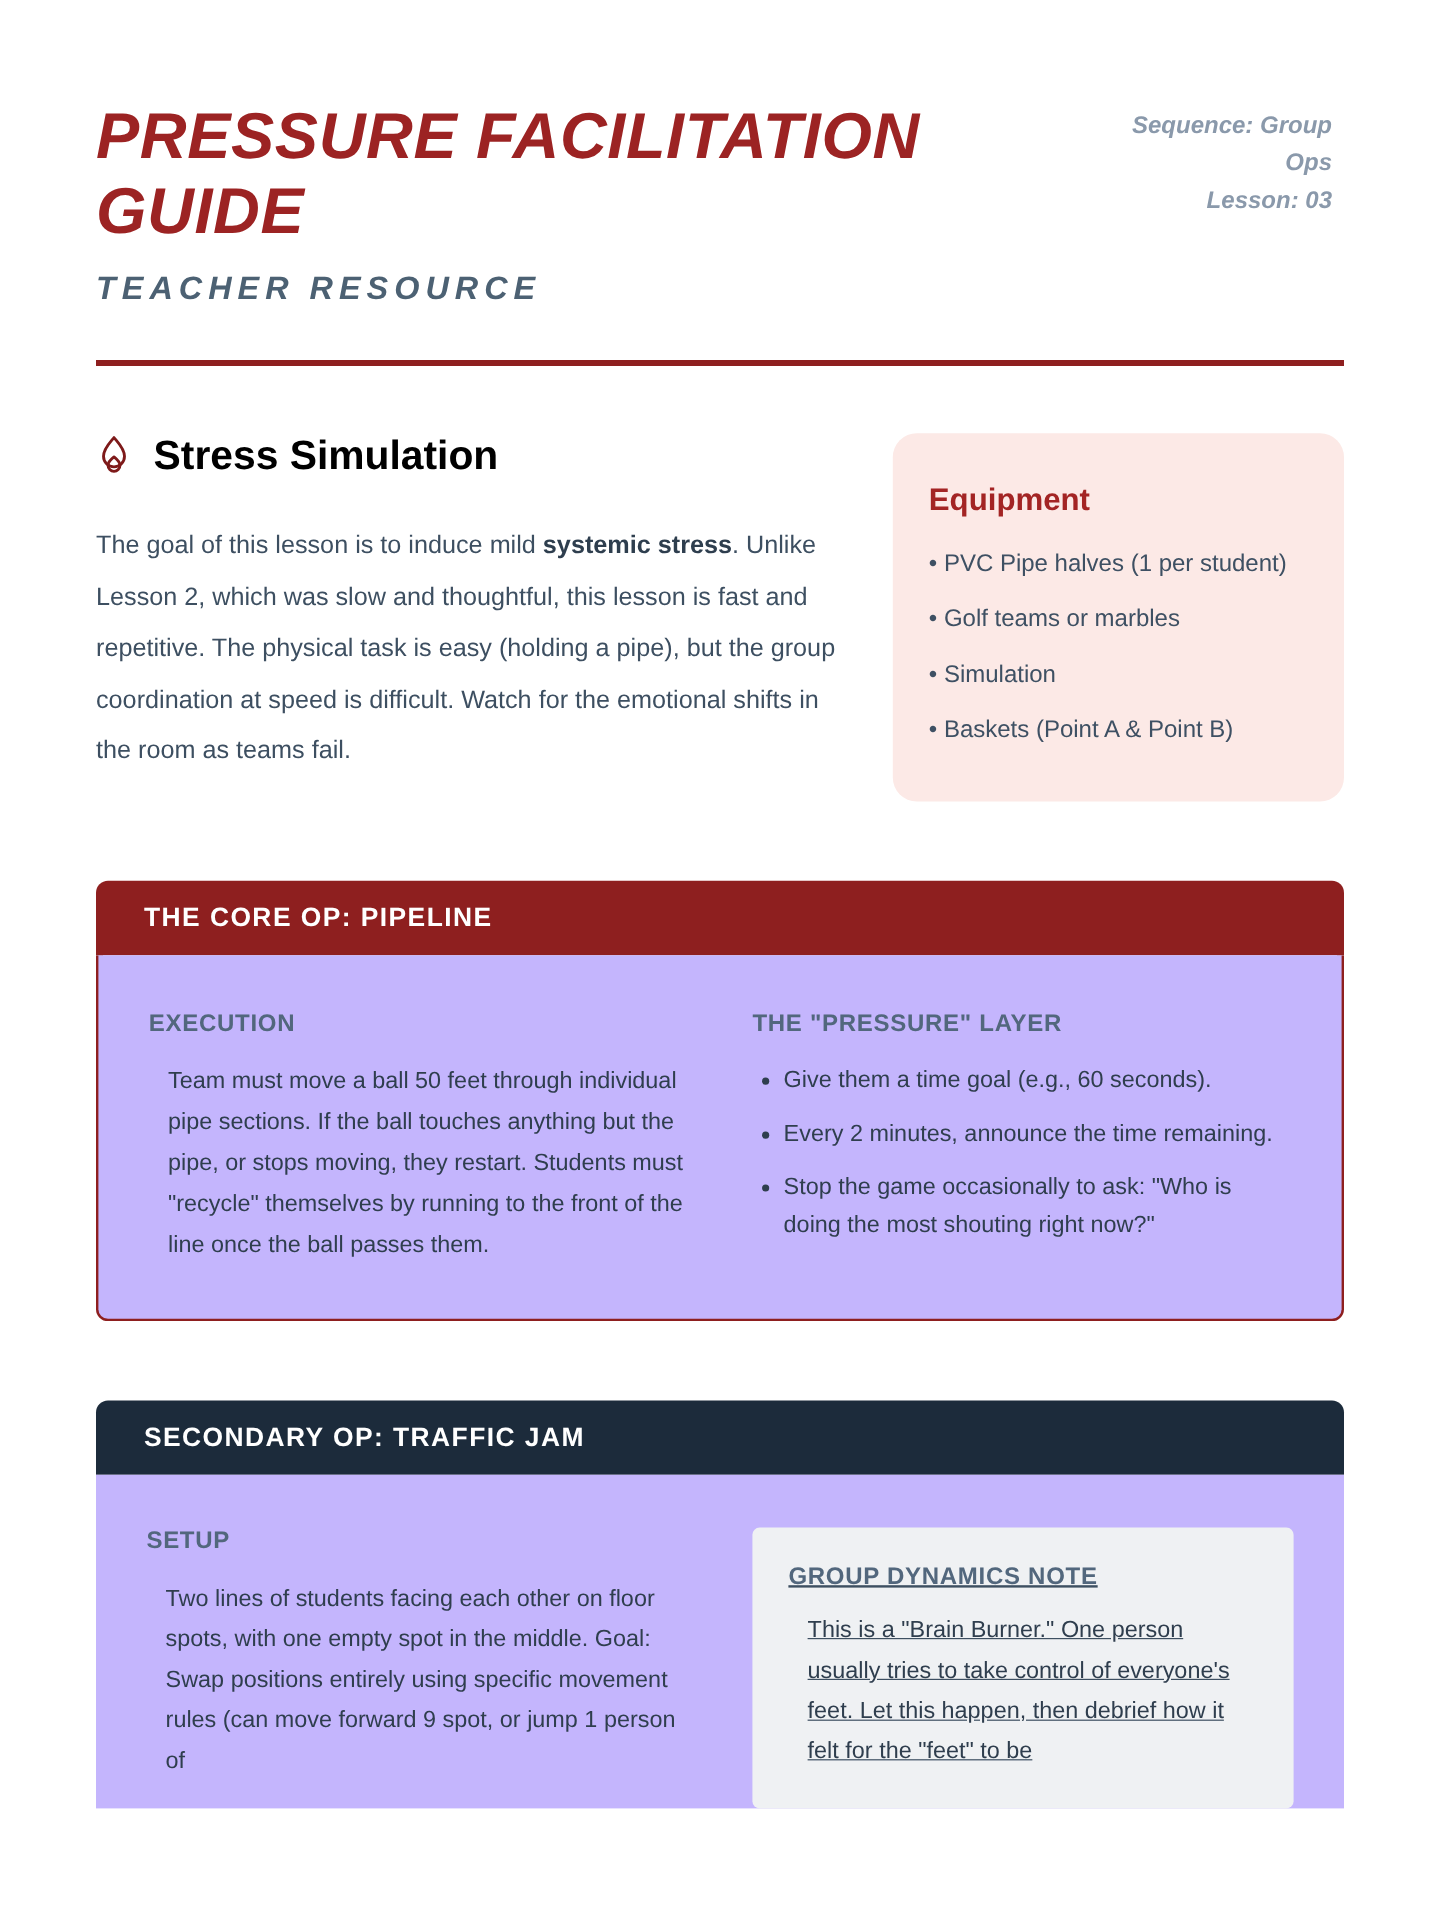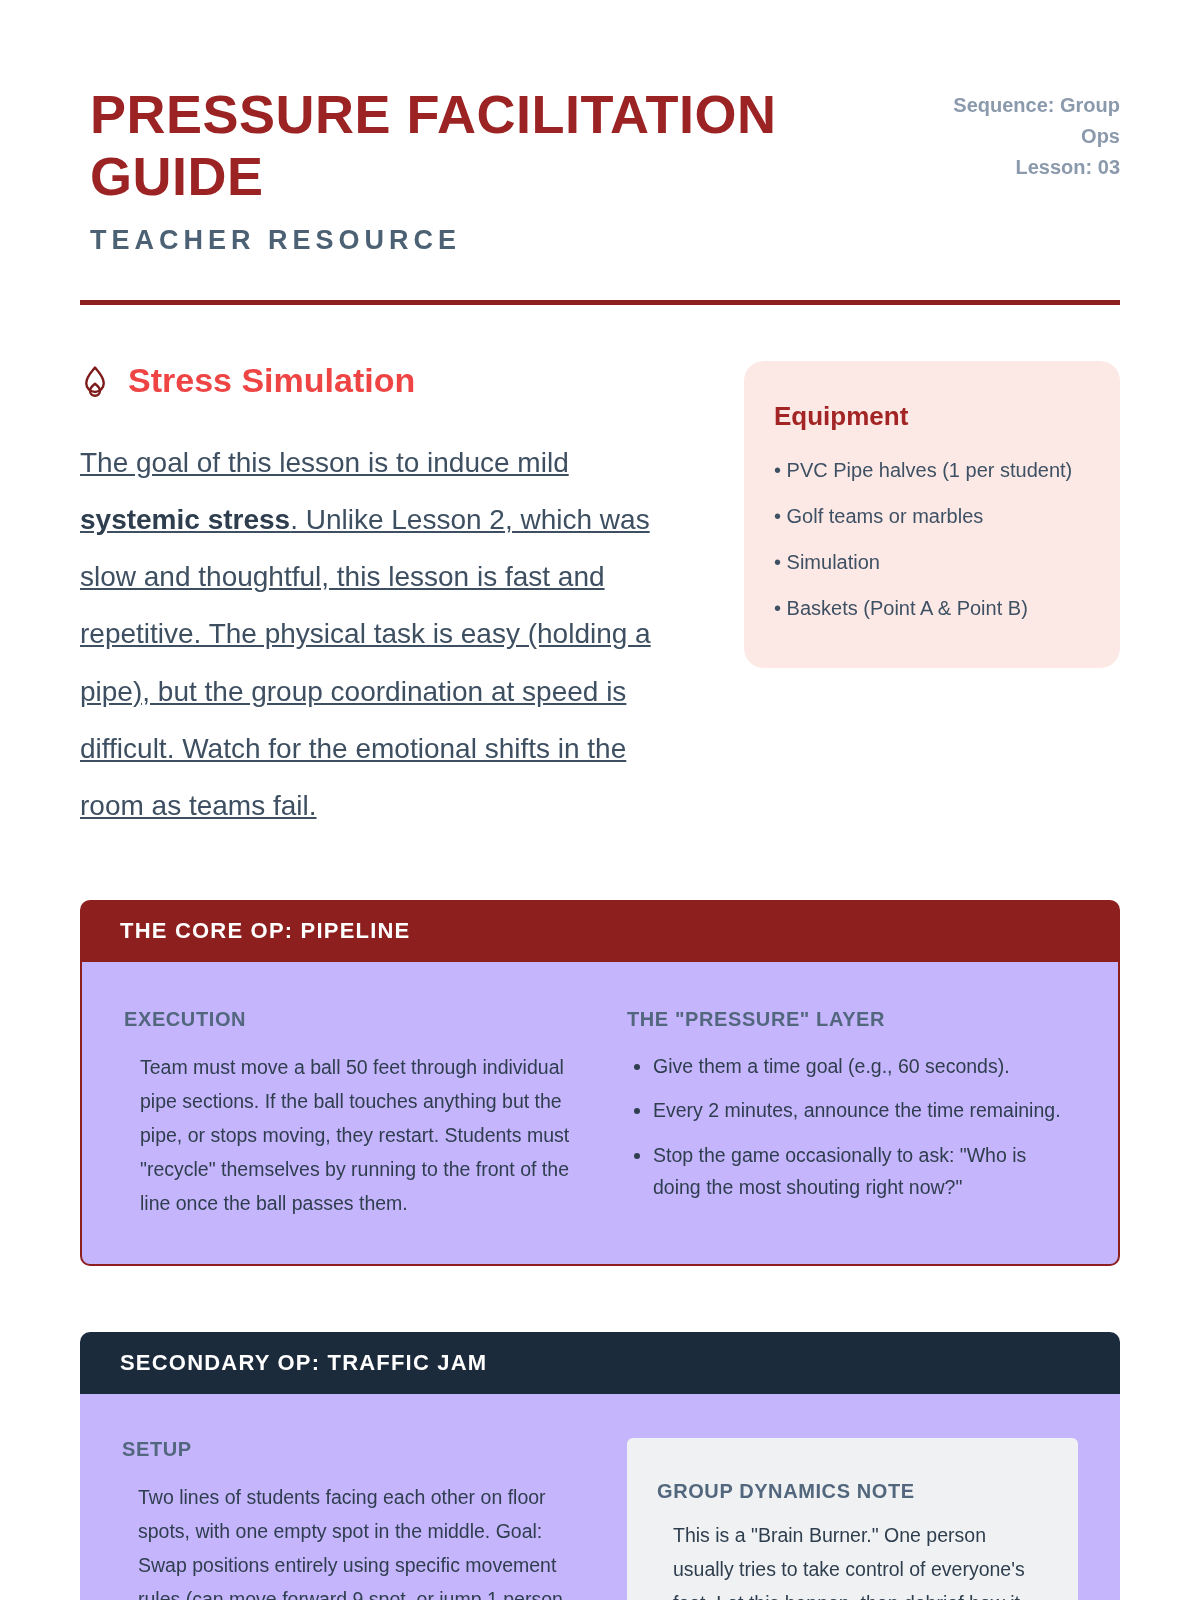--- a/index.html
+++ b/index.html
@@ -6,44 +6,44 @@
   html, body { width:1200px; }
   body {
     width:1200px; height:1600px; overflow:hidden;
     background:#ffffff;
     font-family:"Liberation Sans", sans-serif;
     color:#3D4F61;
     padding:84px 80px 0 80px;
   }
 
   
-  .header-row { display:flex; justify-content:flex-end; align-items:flex-start; }
+  .header-row { display:flex; justify-content:flex-start; align-items:flex-start;font-style:italic; }
   .title {
     font-size:54px; font-weight:900; color:#9C2323;
     line-height:1.14; letter-spacing:0.5px; max-width:830px;
   }
   .subtitle {
     margin-top:18px; font-size:27px; font-weight:700;
     color:#4C6173; letter-spacing:5px;
   }
   .meta {
     text-align:right; font-size:20px; font-weight:700;
     color:#8A99AB; line-height:1.55; width:200px; padding-top:6px;
   }
   .rule { height:5px; background:#8E1F1F; margin-top:44px; }
 
   
   .intro { display:flex; margin-top:56px; gap:48px; }
   .intro-left { flex:1; }
   .intro-heading {
-    display:flex; align-items:flex-end; gap:18px;
-    color:#ef4444; font-size:34px; font-weight:700;
+    display:flex; align-items:flex-start; gap:18px;
+    color:#000000; font-size:34px; font-weight:700;
   }
   .flame { width:30px; height:36px; flex:0 0 auto; }
-  .intro-para { margin-top:34px; font-size:28px; line-height:2.04; color:#3D4F61; max-width:665px;text-decoration:underline; }
+  .intro-para { margin-top:34px; font-size:21px; line-height:2.04; color:#3D4F61; max-width:665px; }
   .intro-para strong { color:#2E3E4E; font-weight:700; }
 
   .equipment {
     width:376px; background:#FCE9E6; border-radius:20px;
     padding:40px 30px 30px 30px; align-self:flex-start;
   }
   .equipment h2 { color:#A32424; font-size:26px; font-weight:800; margin-bottom:22px; }
   .equipment ul { list-style:none; }
   .equipment li { font-size:20px; line-height:1.6; color:#3E5063; margin-bottom:14px; }
   .equipment li::before { content:"• "; }
@@ -71,21 +71,21 @@
     color:#52677D; font-size:20px; font-weight:700;
     letter-spacing:0.6px; margin-bottom:20px;
   }
   .col-body { font-size:19.5px; line-height:1.74; color:#2F3E4E;margin-left:16px; }
 
   .bullets { list-style:disc; padding-left:26px; }
   .bullets li {
     font-size:19.5px; line-height:1.62; color:#2F3E4E; margin-bottom:13px;
   }
 
-  .note-box { background:#EFF1F3; border-radius:6px; padding:42px 30px; }
+  .note-box { background:#EFF1F3; border-radius:6px; padding:30px 30px;text-decoration:underline; }
   .note-box .col-heading { margin-bottom:16px; }
 </style>
 </head>
 <body>
 
 <header class="header-row">
   <div>
     <h1 class="title">PRESSURE FACILITATION GUIDE</h1>
     <div class="subtitle">TEACHER RESOURCE</div>
   </div>

